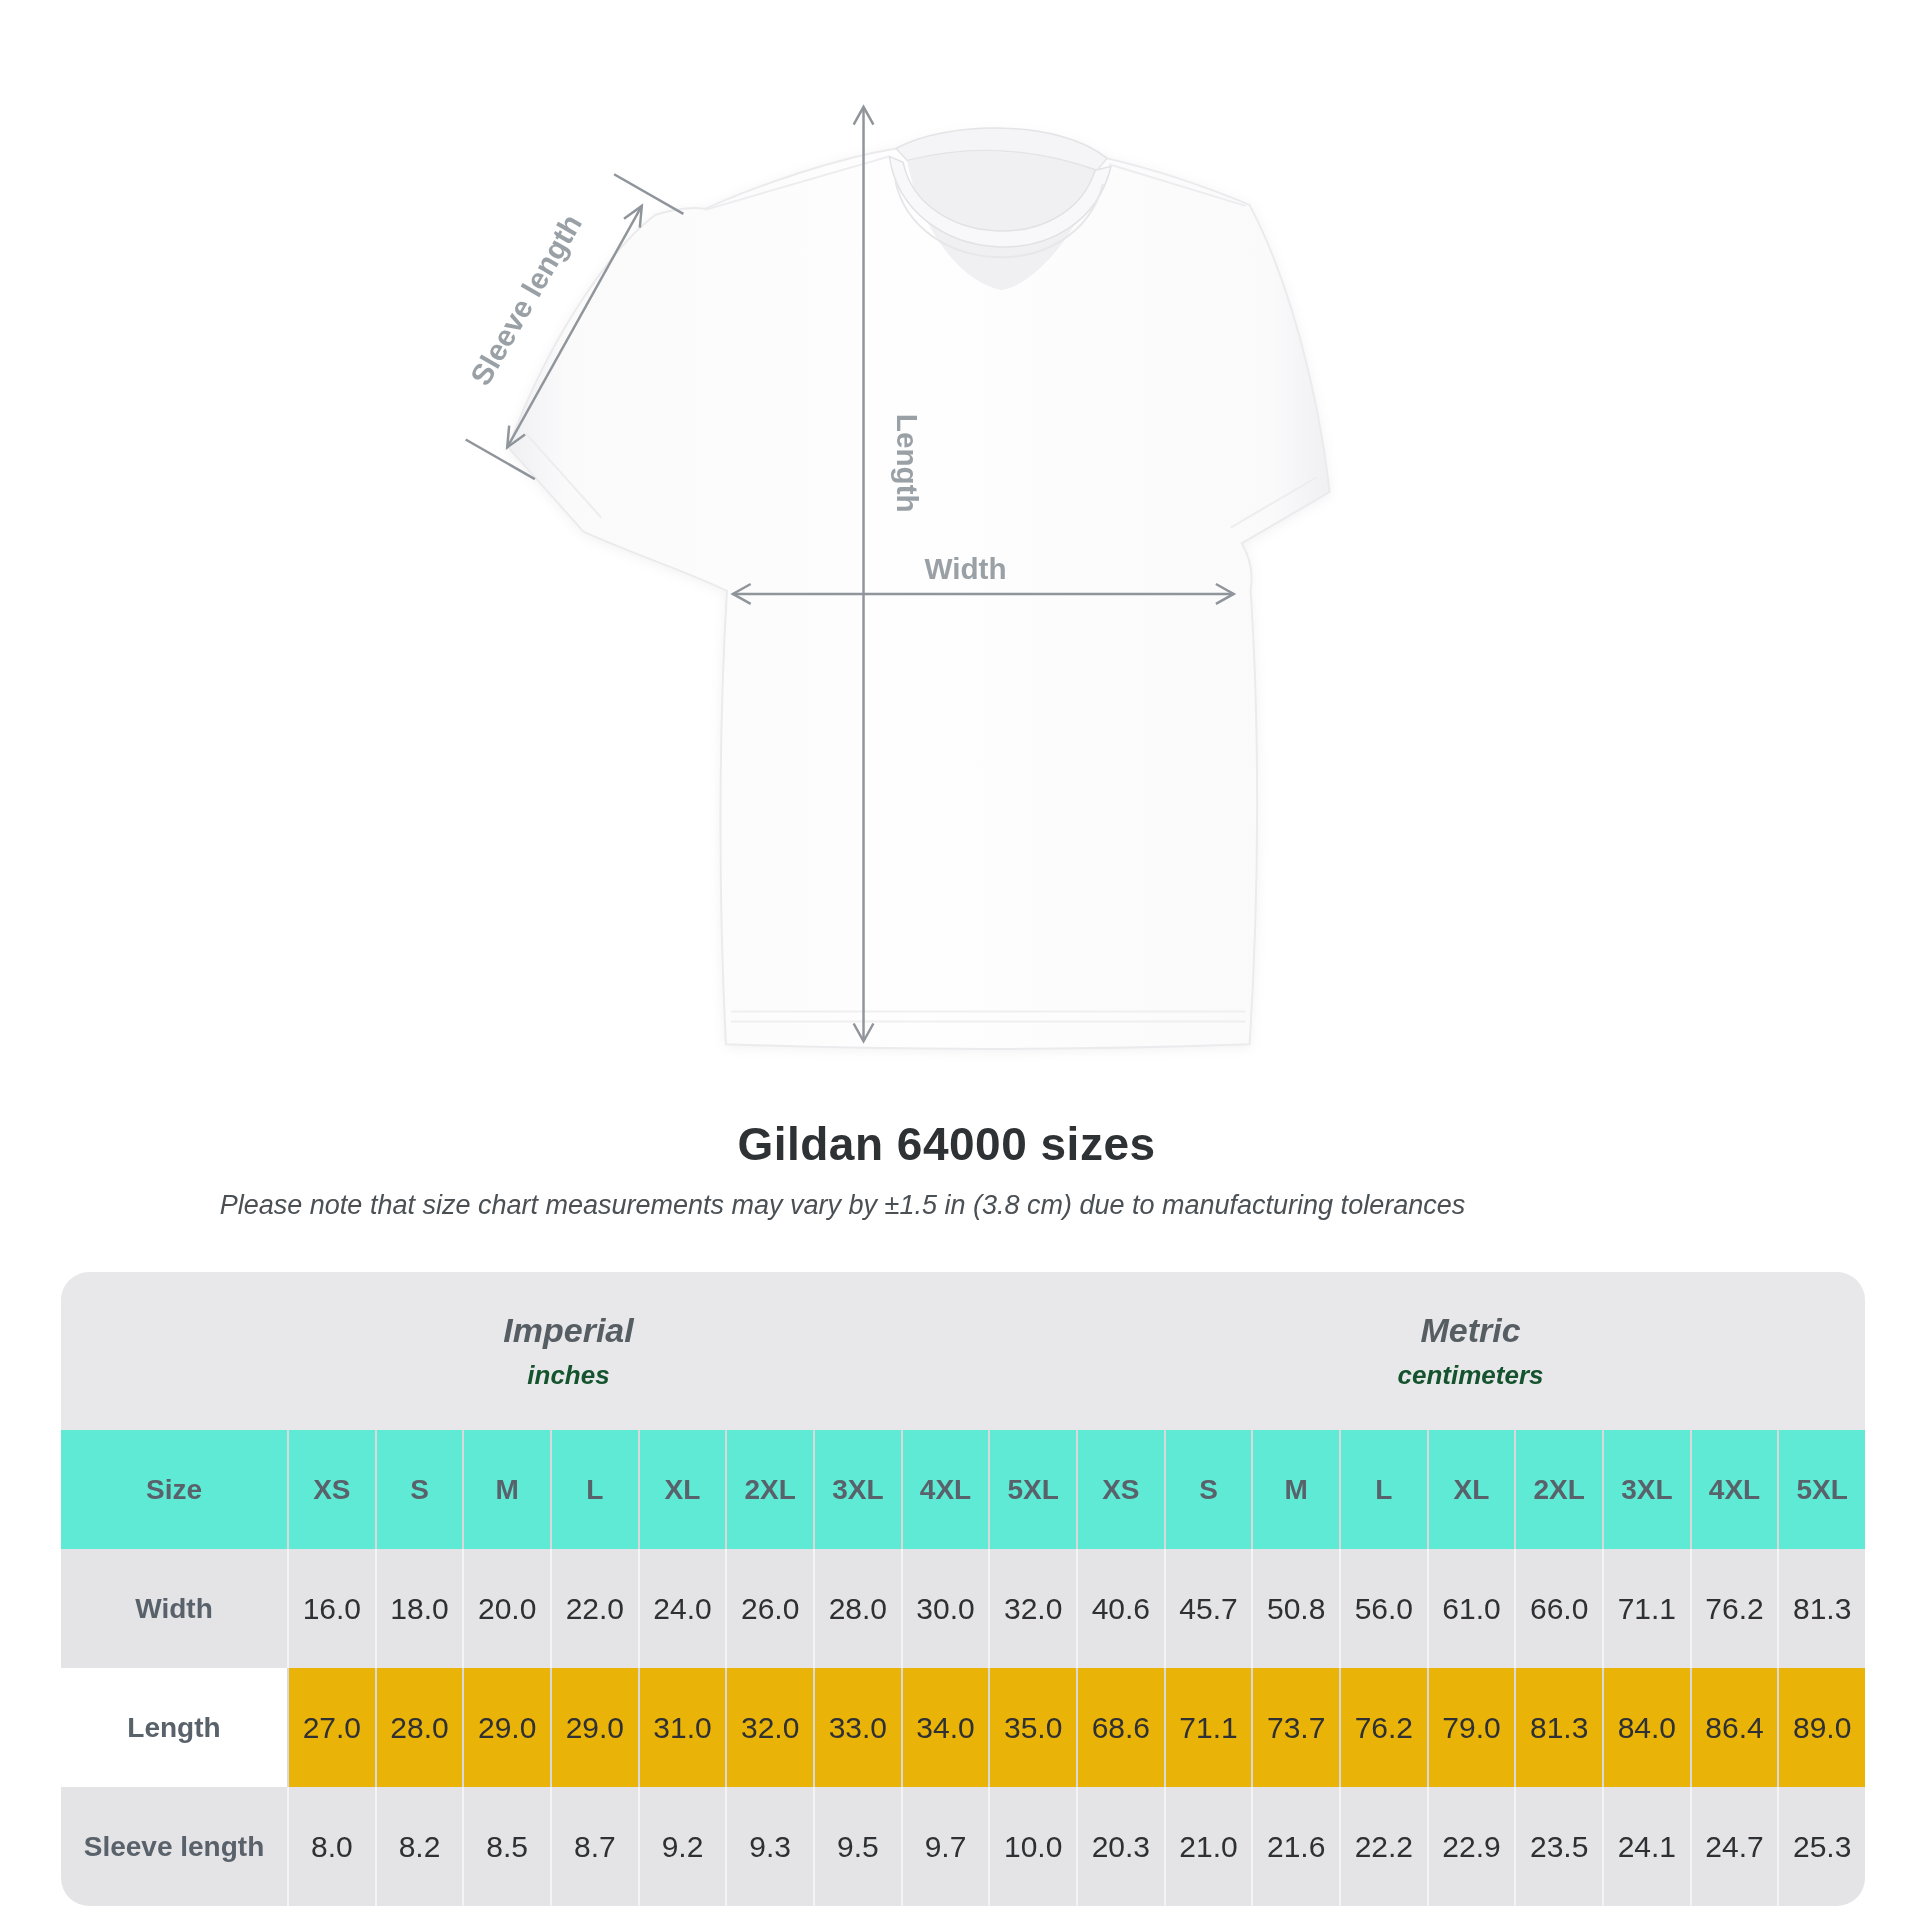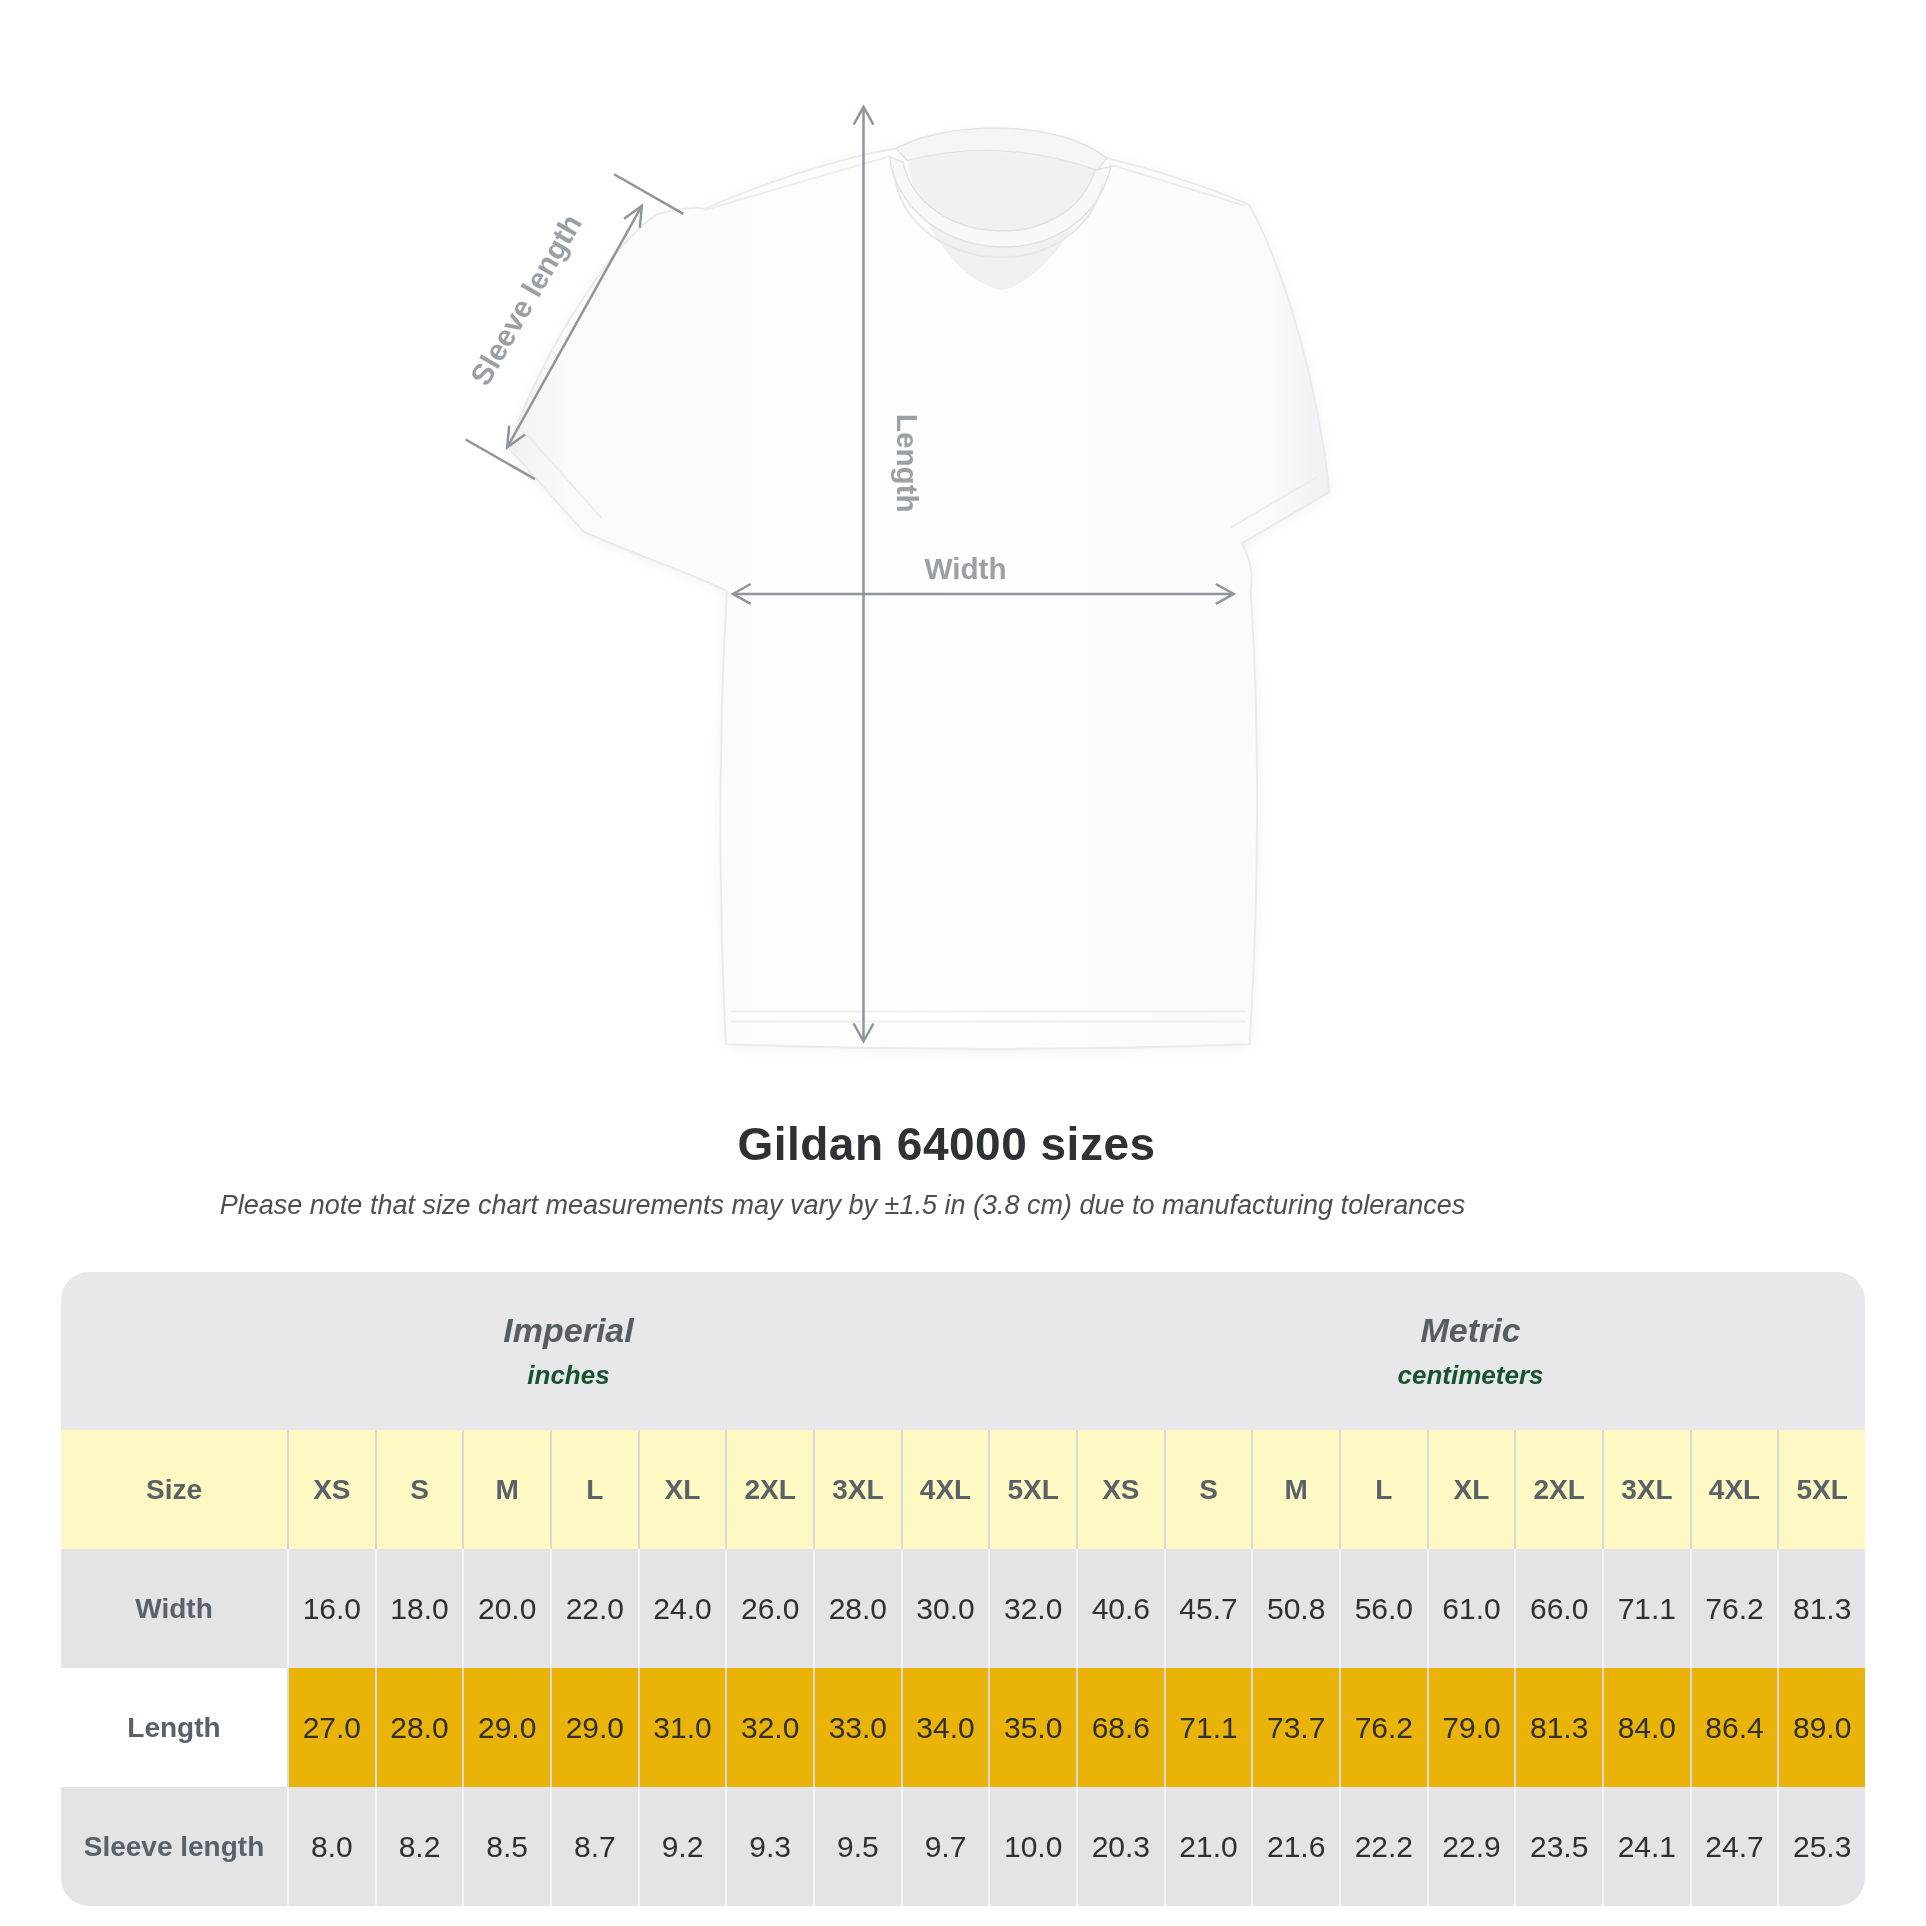--- a/index.html
+++ b/index.html
@@ -21,21 +21,21 @@
     display:grid;grid-template-columns:226px repeat(18,1fr);
     grid-template-rows:158px repeat(4,119px);
     border-radius:28px;overflow:hidden;background:#ffffff;
   }
   .tbl > div{display:flex;align-items:center;justify-content:center;}
   .band{background:#e8e8ea;flex-direction:column;gap:10px;}
   .band.imperial{grid-column:1 / 11;}
   .band.metric{grid-column:11 / 20;justify-content:center;}
   .band .g-name{font-size:34px;font-weight:bold;font-style:italic;color:#565e64;}
   .band .g-unit{font-size:26px;font-style:italic;color:#14532d;font-weight:bold;}
-  .th{background:#fef9c3;font-size:28px;font-weight:bold;color:#59626a;}
+  .th{background:#5eead4;font-size:28px;font-weight:bold;color:#59626a;}
   .rl{font-size:28px;font-weight:bold;color:#59626a;}
   .td{font-size:30px;color:#2e3033;background:#eab308;}
   .gray{background:#e4e4e7;}
   .sep{border-left:2px solid #d9d9dc;}
   .gray.sep{border-left-color:#f4f4f7;}
 </style>
 </head>
 <body>
 
 <div class="page">

